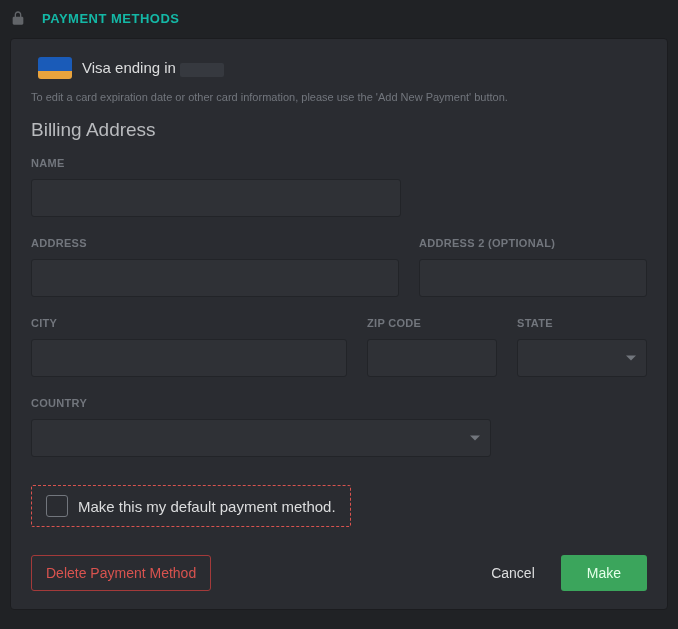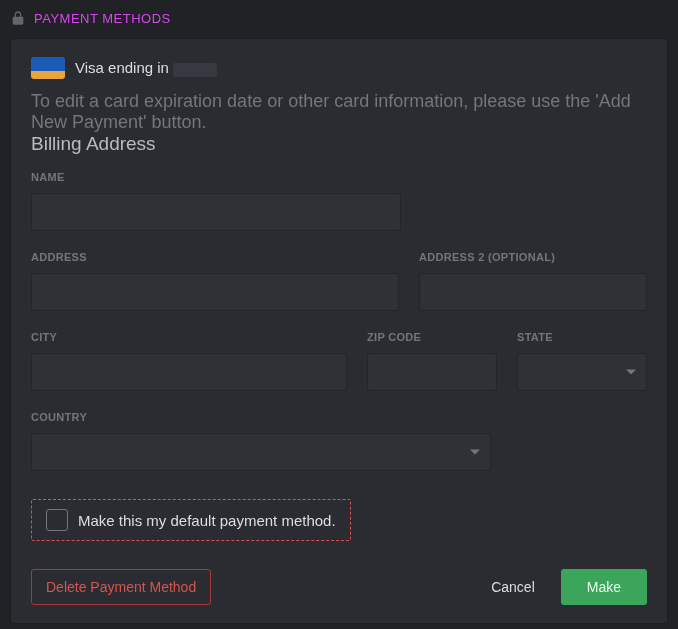--- a/index.html
+++ b/index.html
@@ -22,35 +22,37 @@
       gap: 8px;
       padding-bottom: 12px;
     }
     .lock-icon {
       width: 16px;
       height: 16px;
       opacity: 0.6;
     }
     .page-title {
       font-size: 13px;
-      font-weight: 400;
+      font-weight: 700;
       letter-spacing: 0.5px;
-      color: #d946ef;
+      color: #14b8a6;
+      margin-left: 8px;
     }
     .card-panel {
       background: #2a2c31;
       border: 1px solid #1b1c1f;
       border-radius: 4px;
       padding: 18px 20px;
     }
     .card-header-row {
       display: flex;
       align-items: center;
       gap: 10px;
       margin-bottom: 12px;
+      margin-left: 7px;
     }
     .visa-badge {
       width: 34px;
       height: 22px;
       border-radius: 3px;
       background: linear-gradient(to bottom, #1a5bb8 0%, #1a5bb8 65%, #e8a33d 65%, #e8a33d 100%);
       flex-shrink: 0;
     }
     .card-label {
       color: #dcddde;
@@ -58,23 +60,23 @@
     }
     .redacted {
       display: inline-block;
       width: 44px;
       height: 14px;
       background: #36393f;
       vertical-align: middle;
       border-radius: 2px;
     }
     .helper-text {
-      font-size: 18px;
+      font-size: 11px;
       color: #72767d;
-      margin-bottom: 0;
+      margin-bottom: 16px;
     }
     .section-title {
       font-size: 19px;
       color: #b9bbbe;
       margin-bottom: 16px;
     }
     .field-label {
       font-size: 11px;
       font-weight: 700;
       letter-spacing: 0.3px;

